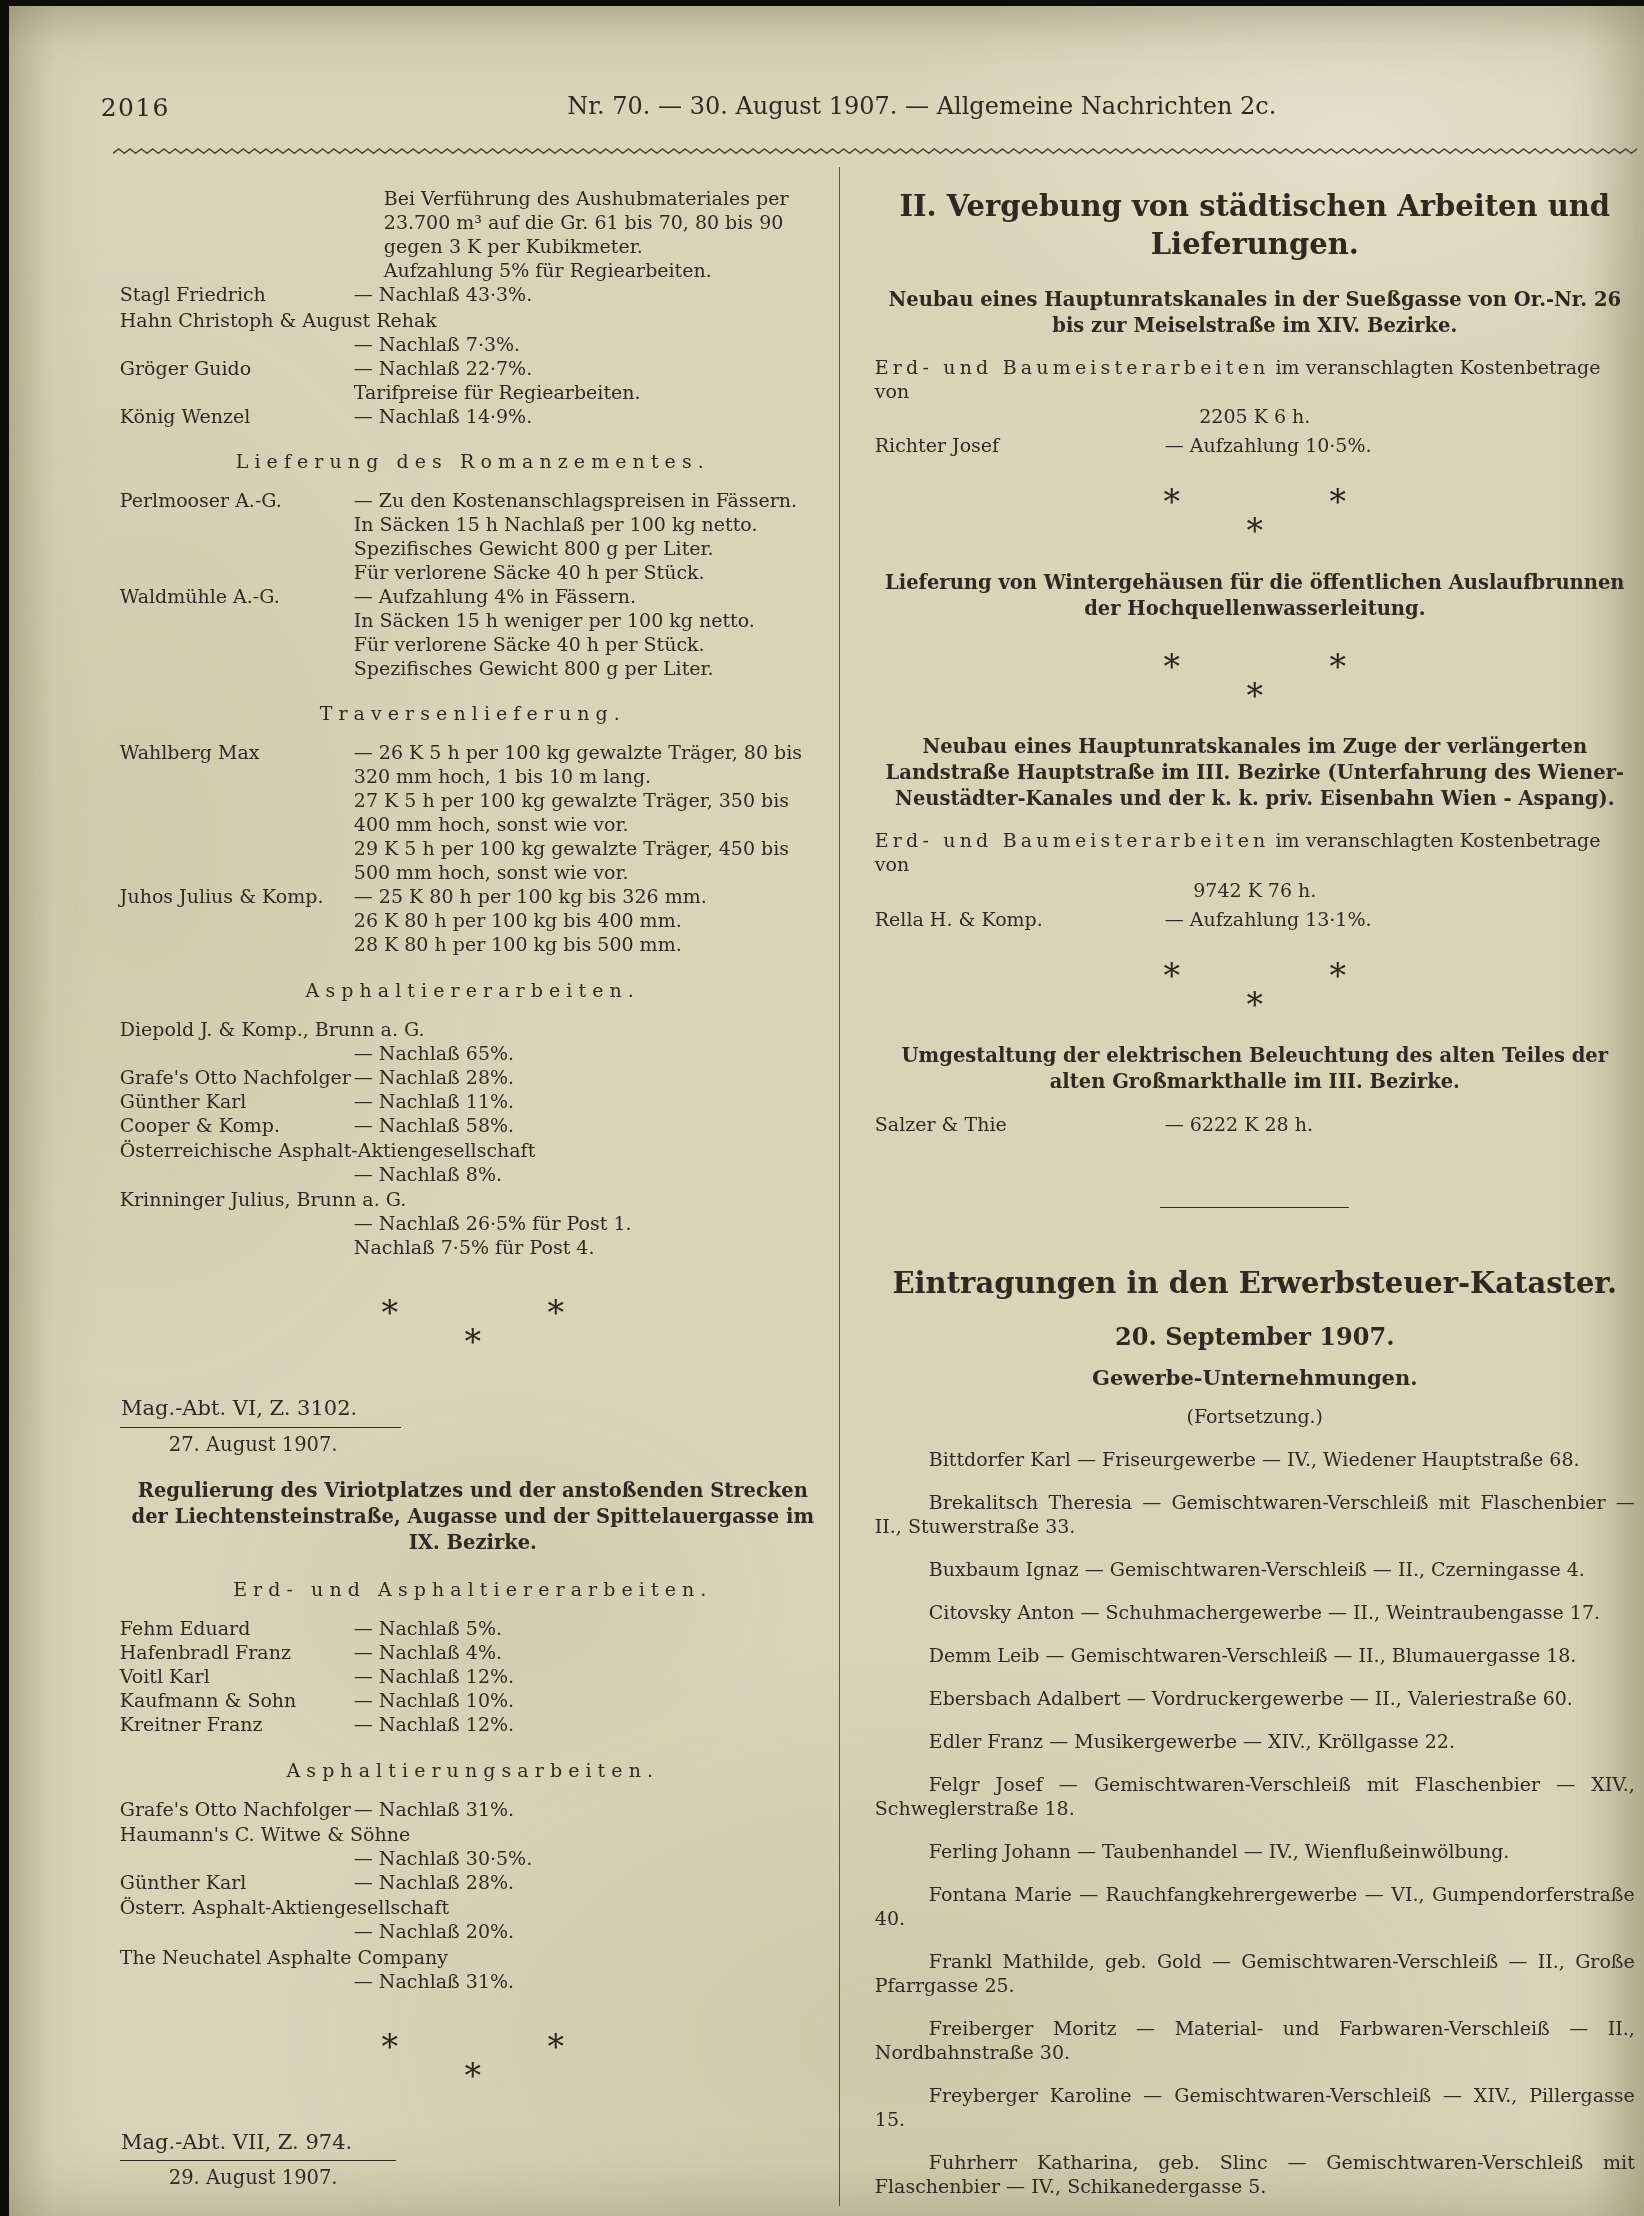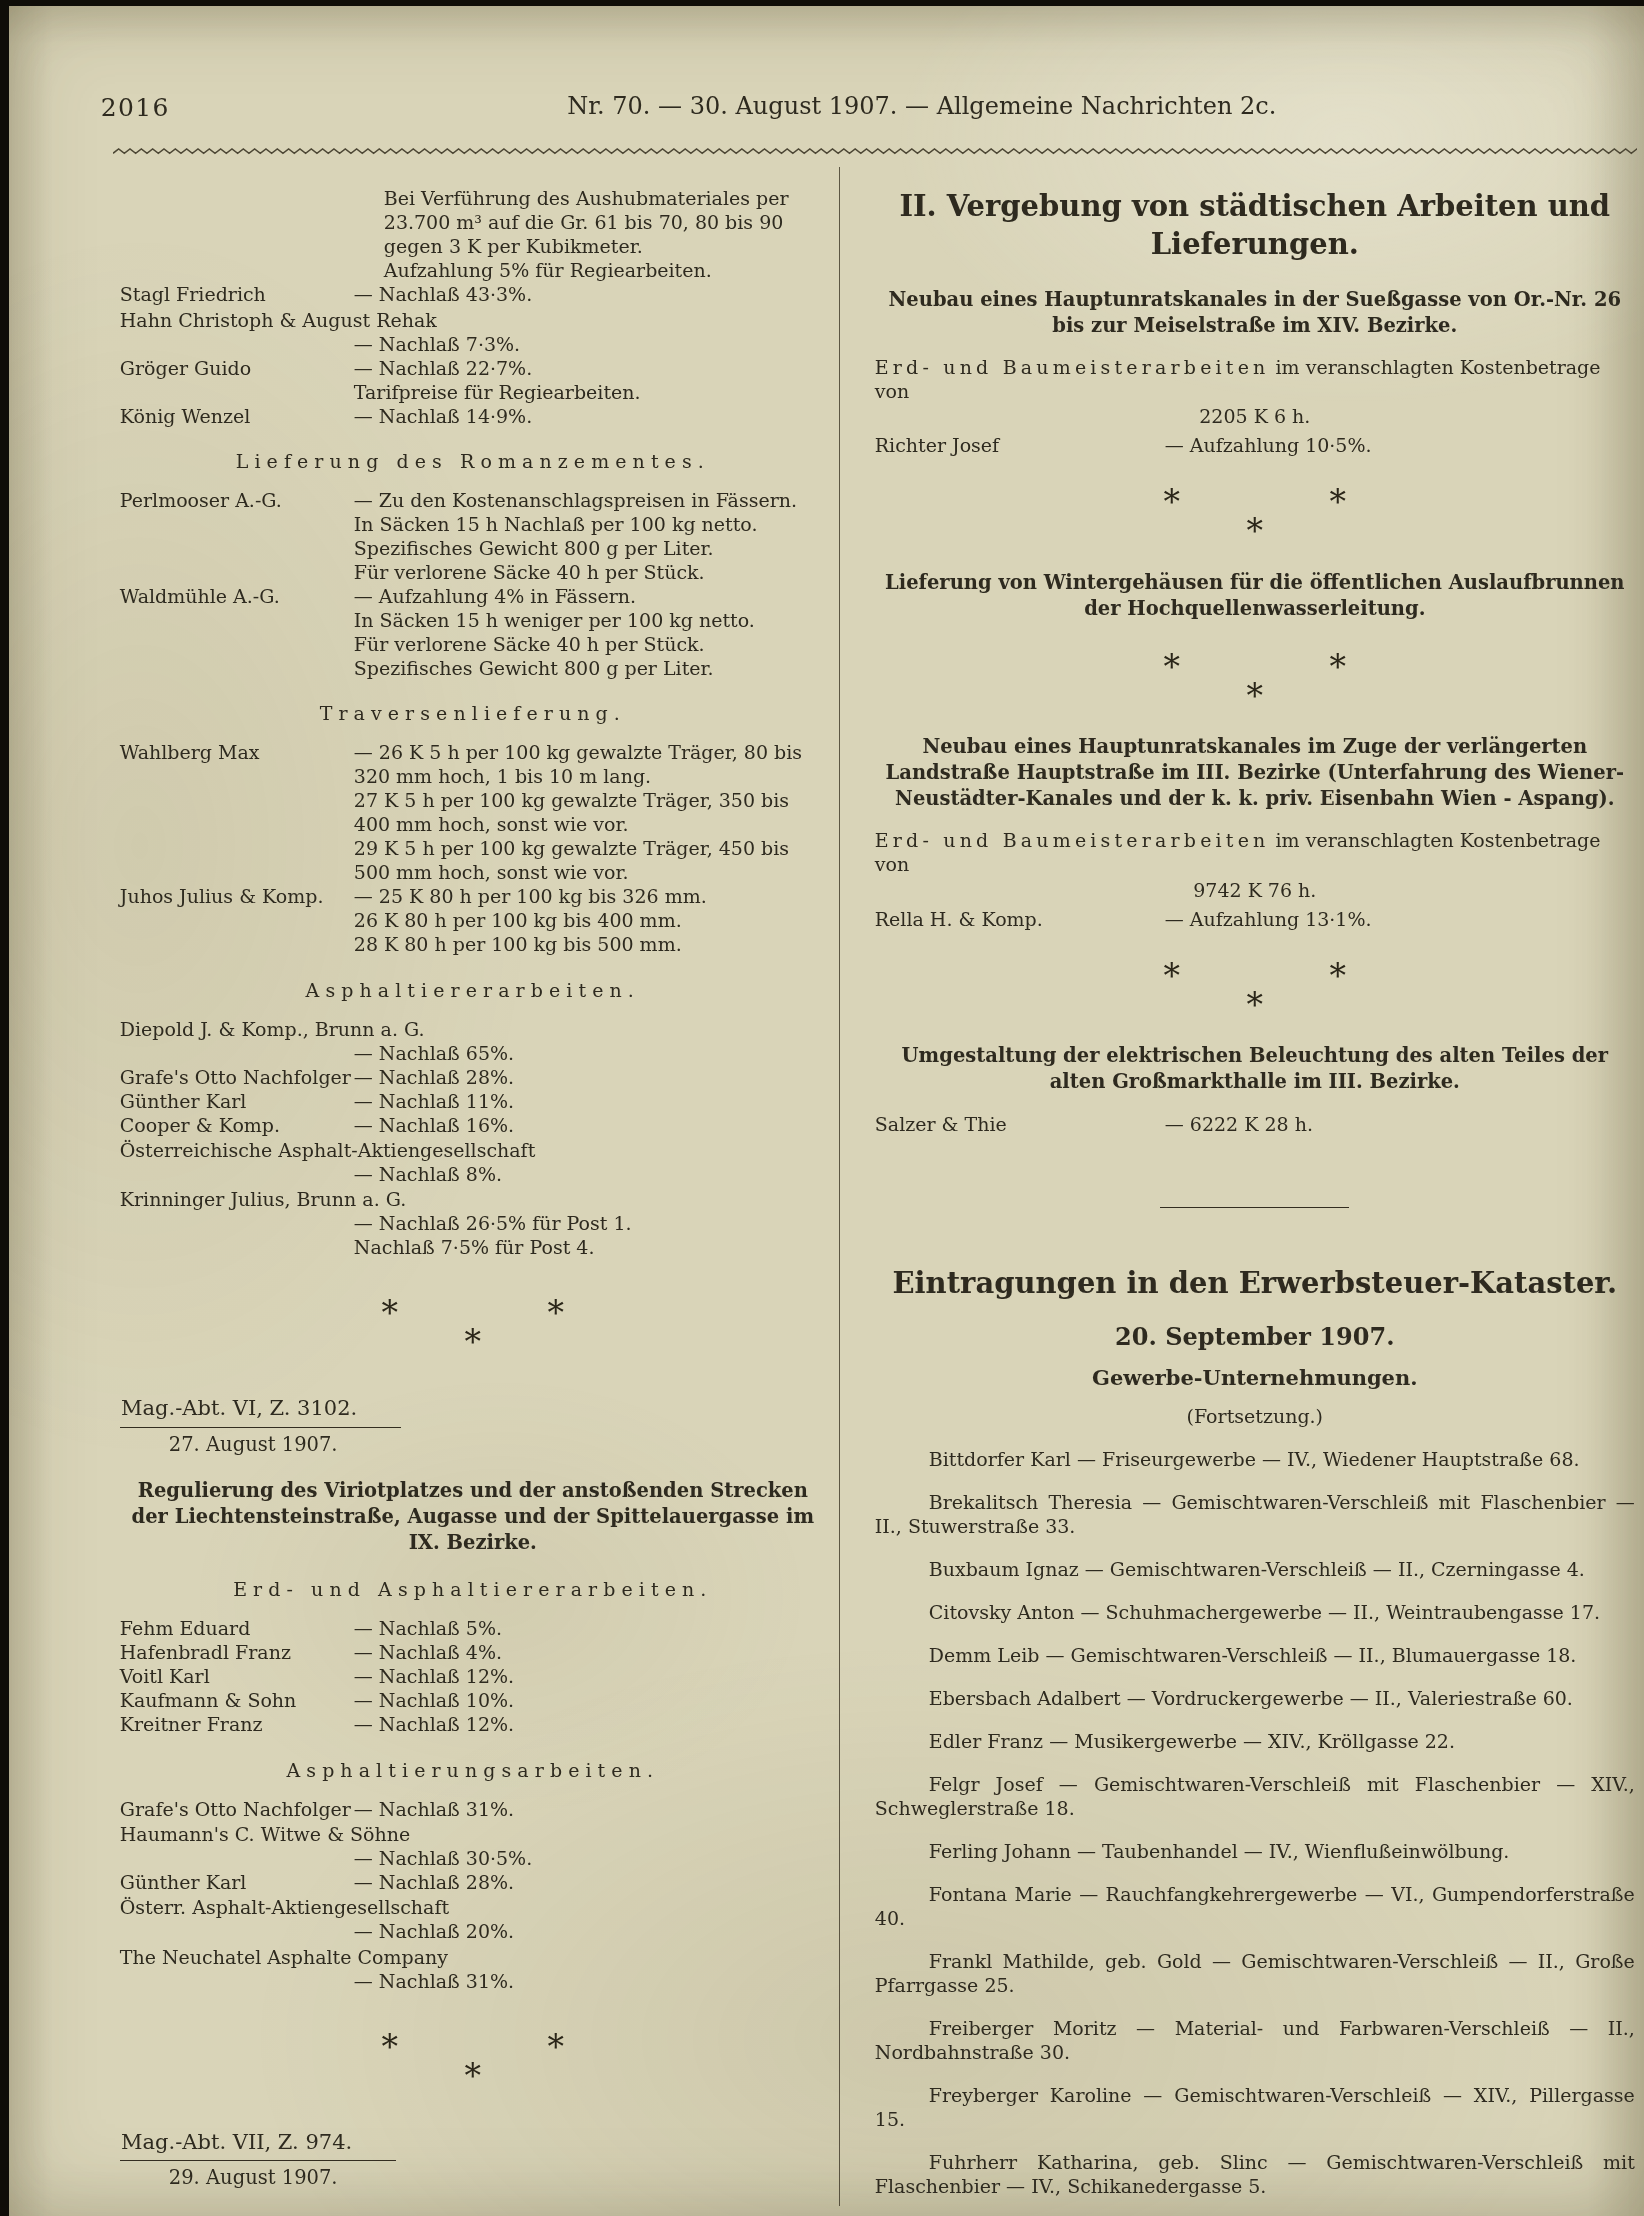--- a/index.html
+++ b/index.html
@@ -144,21 +144,21 @@
       </div>
       <div class="row">
         <div class="cell-name">Günther Karl</div>
         <div class="cell-val">
           <div class="val">— Nachlaß 11%.</div>
         </div>
       </div>
       <div class="row">
         <div class="cell-name">Cooper &amp; Komp.</div>
         <div class="cell-val">
-          <div class="val">— Nachlaß 16%.</div>
+          <div class="val">— Nachlaß 58%.</div>
         </div>
       </div>
       <div class="row-name-wide">Österreichische Asphalt-Aktiengesellschaft</div>
       <div class="val-line">— Nachlaß 8%.</div>
       <div class="row-name-wide">Krinninger Julius, Brunn a. G.</div>
       <div class="val-line">— Nachlaß 26·5% für Post 1.</div>
       <div class="val-line">Nachlaß 7·5% für Post 4.</div>
       <div class="stars">
         <span class="s1">*</span>
         <span class="s2">*</span>

